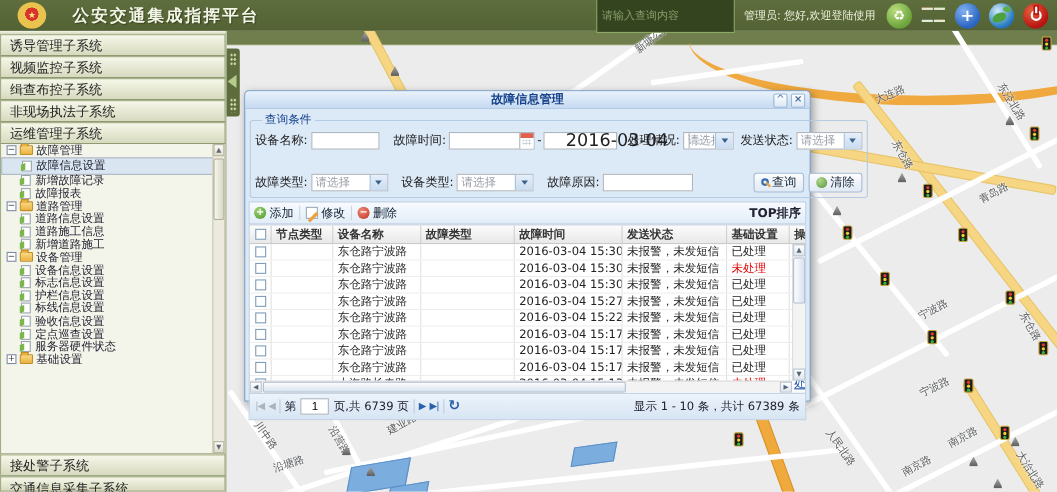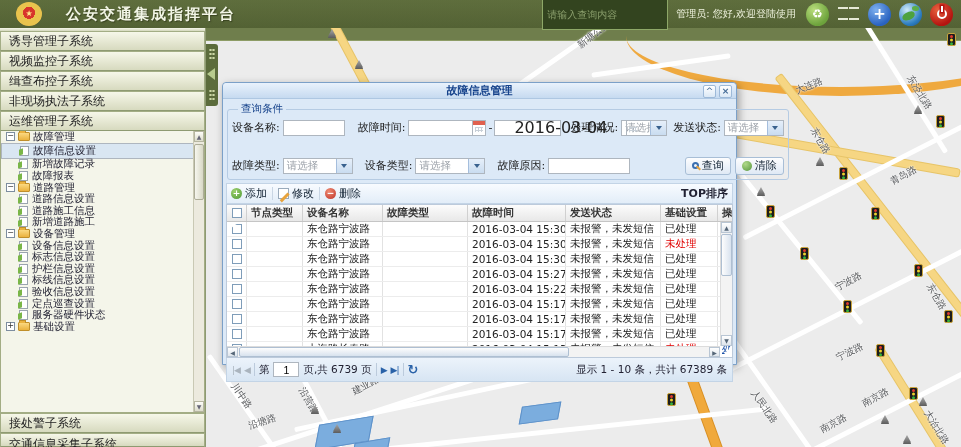--- a/index.html
+++ b/index.html
@@ -100,21 +100,21 @@
   .topsort{margin-left:auto;font-weight:bold;color:#223;cursor:pointer;}
 
   .grid{flex:1;border:1px solid #bccadb;background:#fff;position:relative;overflow:hidden;display:flex;flex-direction:column;}
   .ghead{display:flex;height:17px;background:linear-gradient(#fcfcfc,#e8e8e8);border-bottom:1px solid #c5c5c5;flex:0 0 auto;}
   .ghead .c{font-weight:bold;color:#333;}
   .c{flex:0 0 auto;padding:1px 4px;font-size:10.5px;border-right:1px solid #e2e2e2;overflow:hidden;white-space:nowrap;display:flex;align-items:center;}
   .ghead .c{border-right:1px solid #d0d0d0;}
   .cb{width:20px;justify-content:center;}
   .node{width:56px;} .dev{width:80px;} .ftype{width:85px;} .time{width:98px;} .send{width:95px;} .handle{width:57px;} .op{width:36px;border-right:none;}
   .checkbox{width:10px;height:10px;border:1px solid #7f9db9;background:#fff;cursor:pointer;}
-  .gbody{flex:1;overflow:hidden;position:relative;border-radius:18px;}
+  .gbody{flex:1;overflow:hidden;position:relative;}
   .trow{display:flex;height:15px;border-bottom:1px solid #ececec;background:#fff;}
   .handle.red{color:#e00000;}
   .op a{color:#a9a9a9;text-decoration:none;cursor:pointer;}
   .op.link a{color:#1a50a8;text-decoration:underline;}
   .vsb{position:absolute;right:0;top:17px;bottom:11px;width:12px;background:#f3f3f3;border-left:1px solid #dcdcdc;}
   .vsb .arr{position:absolute;left:0;width:11px;height:11px;background:linear-gradient(#fff,#dfe5ec);border:1px solid #b9c6d4;color:#567;font-size:6px;line-height:10px;text-align:center;cursor:pointer;}
   .vsb .thumb{position:absolute;left:0;top:12px;width:11px;height:42px;background:linear-gradient(90deg,#fdfdfd,#d8e2ee);border:1px solid #aebfd2;border-radius:2px;cursor:pointer;}
   .hsb{position:absolute;left:0;right:12px;bottom:0;height:11px;background:#f3f3f3;border-top:1px solid #dcdcdc;}
   .hsb .arr{position:absolute;top:0;width:11px;height:10px;background:linear-gradient(#fff,#dfe5ec);border:1px solid #b9c6d4;color:#567;font-size:6px;line-height:9px;text-align:center;cursor:pointer;}
   .hsb .thumb{position:absolute;left:12px;top:0;width:330px;height:10px;background:linear-gradient(#fdfdfd,#d8e2ee);border:1px solid #aebfd2;border-radius:2px;cursor:pointer;}

